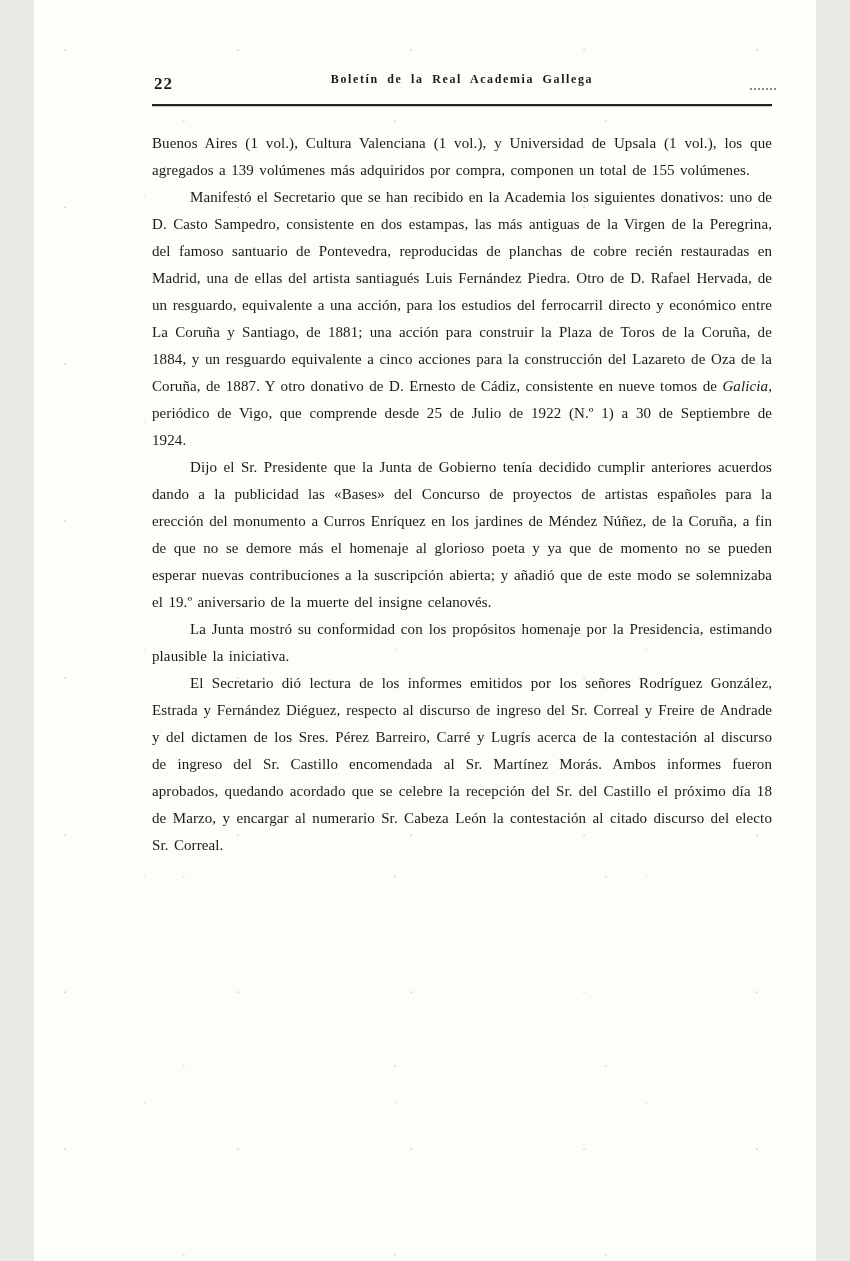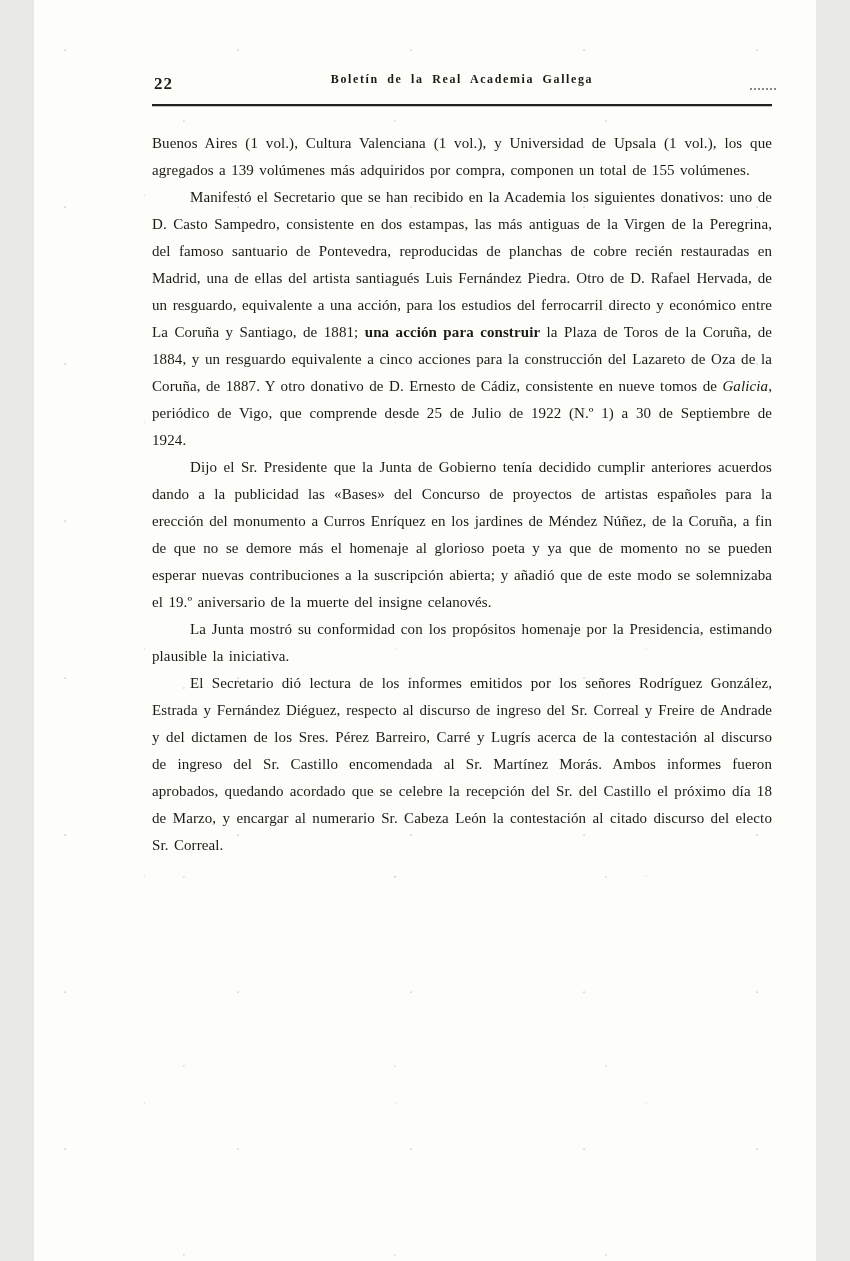--- a/index.html
+++ b/index.html
@@ -68,21 +68,21 @@
   }
   .body-text p {
     margin: 0;
     font-size: 15px;
     line-height: 27px;
     text-align: justify;
     word-spacing: 1.5px;
     letter-spacing: .1px;
   }
   .body-text p.indent { text-indent: 38px; }
-  .seg-bold   { font-weight: bold; }
+  .seg-bold   { font-weight: normal; }
   .seg-italic { font-style: italic; }
 </style>
 </head>
 <body>
 
 <div class="scan-page">
   <div class="content">
 
     <div class="running-head">
       <span class="page-number">22</span>

